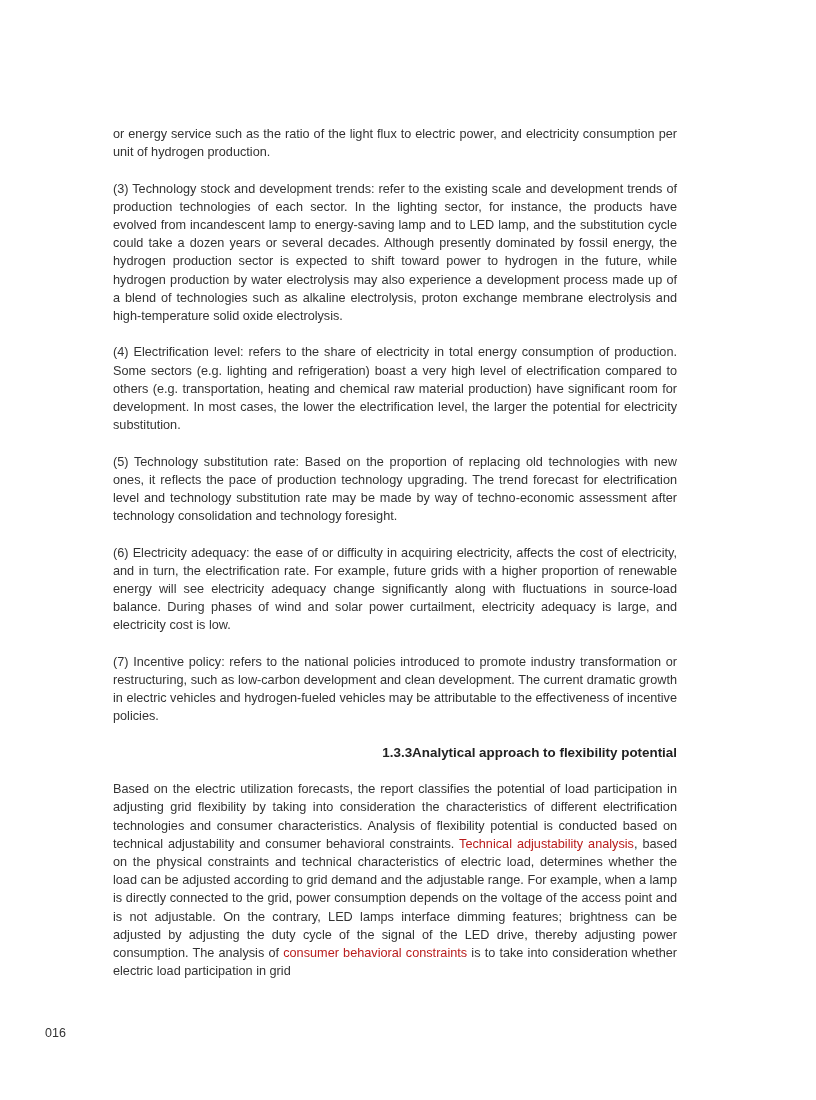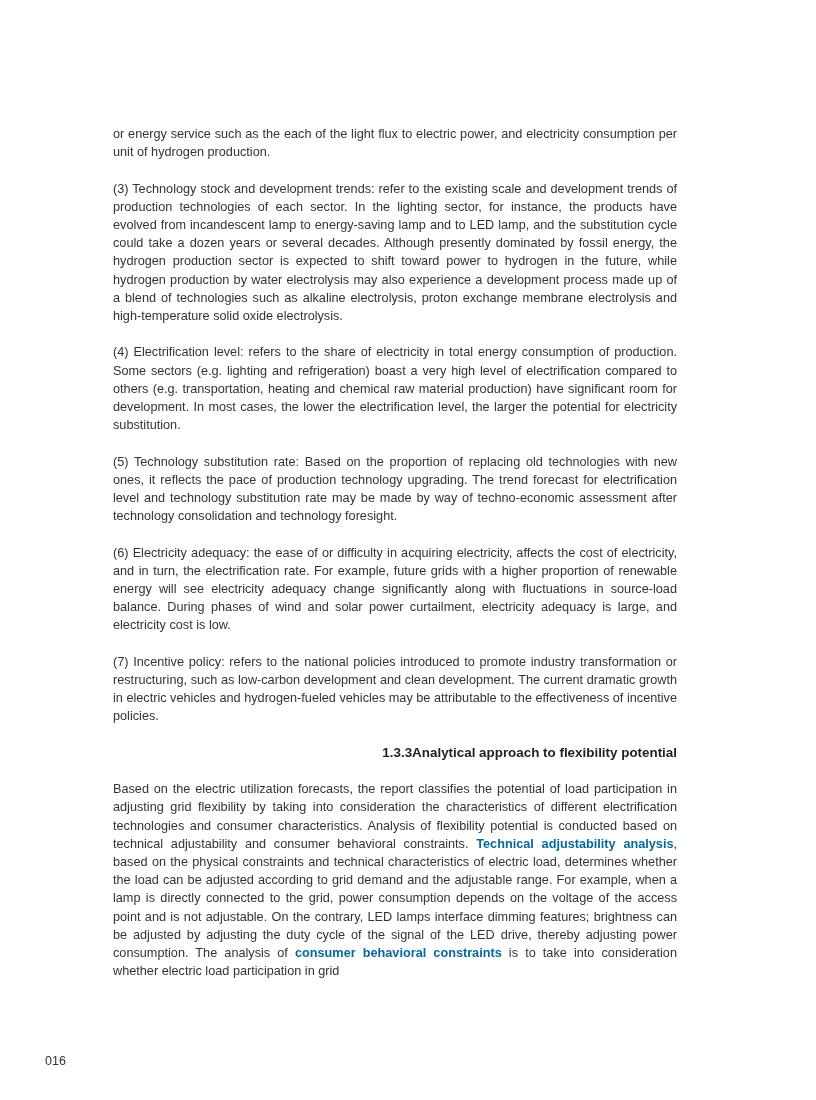--- a/index.html
+++ b/index.html
@@ -32,36 +32,36 @@
       font-weight: bold;
       font-size: 13.4px;
       color: #222222;
       text-align: right;
     }
     .heading .num {
       display: inline-block;
       width: 45px;
     }
     .bold {
-      font-weight: bold;
-      color: #0369a1;
+      font-weight: normal;
+      color: #b91c1c;
     }
     .page-number {
       position: absolute;
       left: 45px;
-      top: 1054px;
+      top: 1026px;
       font-size: 12.5px;
       color: #333333;
     }
   </style>
 </head>
 <body>
 
 <div class="content">
-  <p class="para">or energy service such as the each of the light flux to electric power, and electricity consumption per unit of hydrogen production.</p>
+  <p class="para">or energy service such as the ratio of the light flux to electric power, and electricity consumption per unit of hydrogen production.</p>
   <p class="para">(3) Technology stock and development trends: refer to the existing scale and development trends of production technologies of each sector. In the lighting sector, for instance, the products have evolved from incandescent lamp to energy-saving lamp and to LED lamp, and the substitution cycle could take a dozen years or several decades. Although presently dominated by fossil energy, the hydrogen production sector is expected to shift toward power to hydrogen in the future, while hydrogen production by water electrolysis may also experience a development process made up of a blend of technologies such as alkaline electrolysis, proton exchange membrane electrolysis and high-temperature solid oxide electrolysis.</p>
   <p class="para">(4) Electrification level: refers to the share of electricity in total energy consumption of production. Some sectors (e.g. lighting and refrigeration) boast a very high level of electrification compared to others (e.g. transportation, heating and chemical raw material production) have significant room for development. In most cases, the lower the electrification level, the larger the potential for electricity substitution.</p>
   <p class="para">(5) Technology substitution rate: Based on the proportion of replacing old technologies with new ones, it reflects the pace of production technology upgrading. The trend forecast for electrification level and technology substitution rate may be made by way of techno-economic assessment after technology consolidation and technology foresight.</p>
   <p class="para">(6) Electricity adequacy: the ease of or difficulty in acquiring electricity, affects the cost of electricity, and in turn, the electrification rate. For example, future grids with a higher proportion of renewable energy will see electricity adequacy change significantly along with fluctuations in source-load balance. During phases of wind and solar power curtailment, electricity adequacy is large, and electricity cost is low.</p>
   <p class="para">(7) Incentive policy: refers to the national policies introduced to promote industry transformation or restructuring, such as low-carbon development and clean development. The current dramatic growth in electric vehicles and hydrogen-fueled vehicles may be attributable to the effectiveness of incentive policies.</p>
 
   <h3 class="heading">
     <span class="num">1.3.3</span><span>Analytical approach to flexibility potential</span>
   </h3>
 

